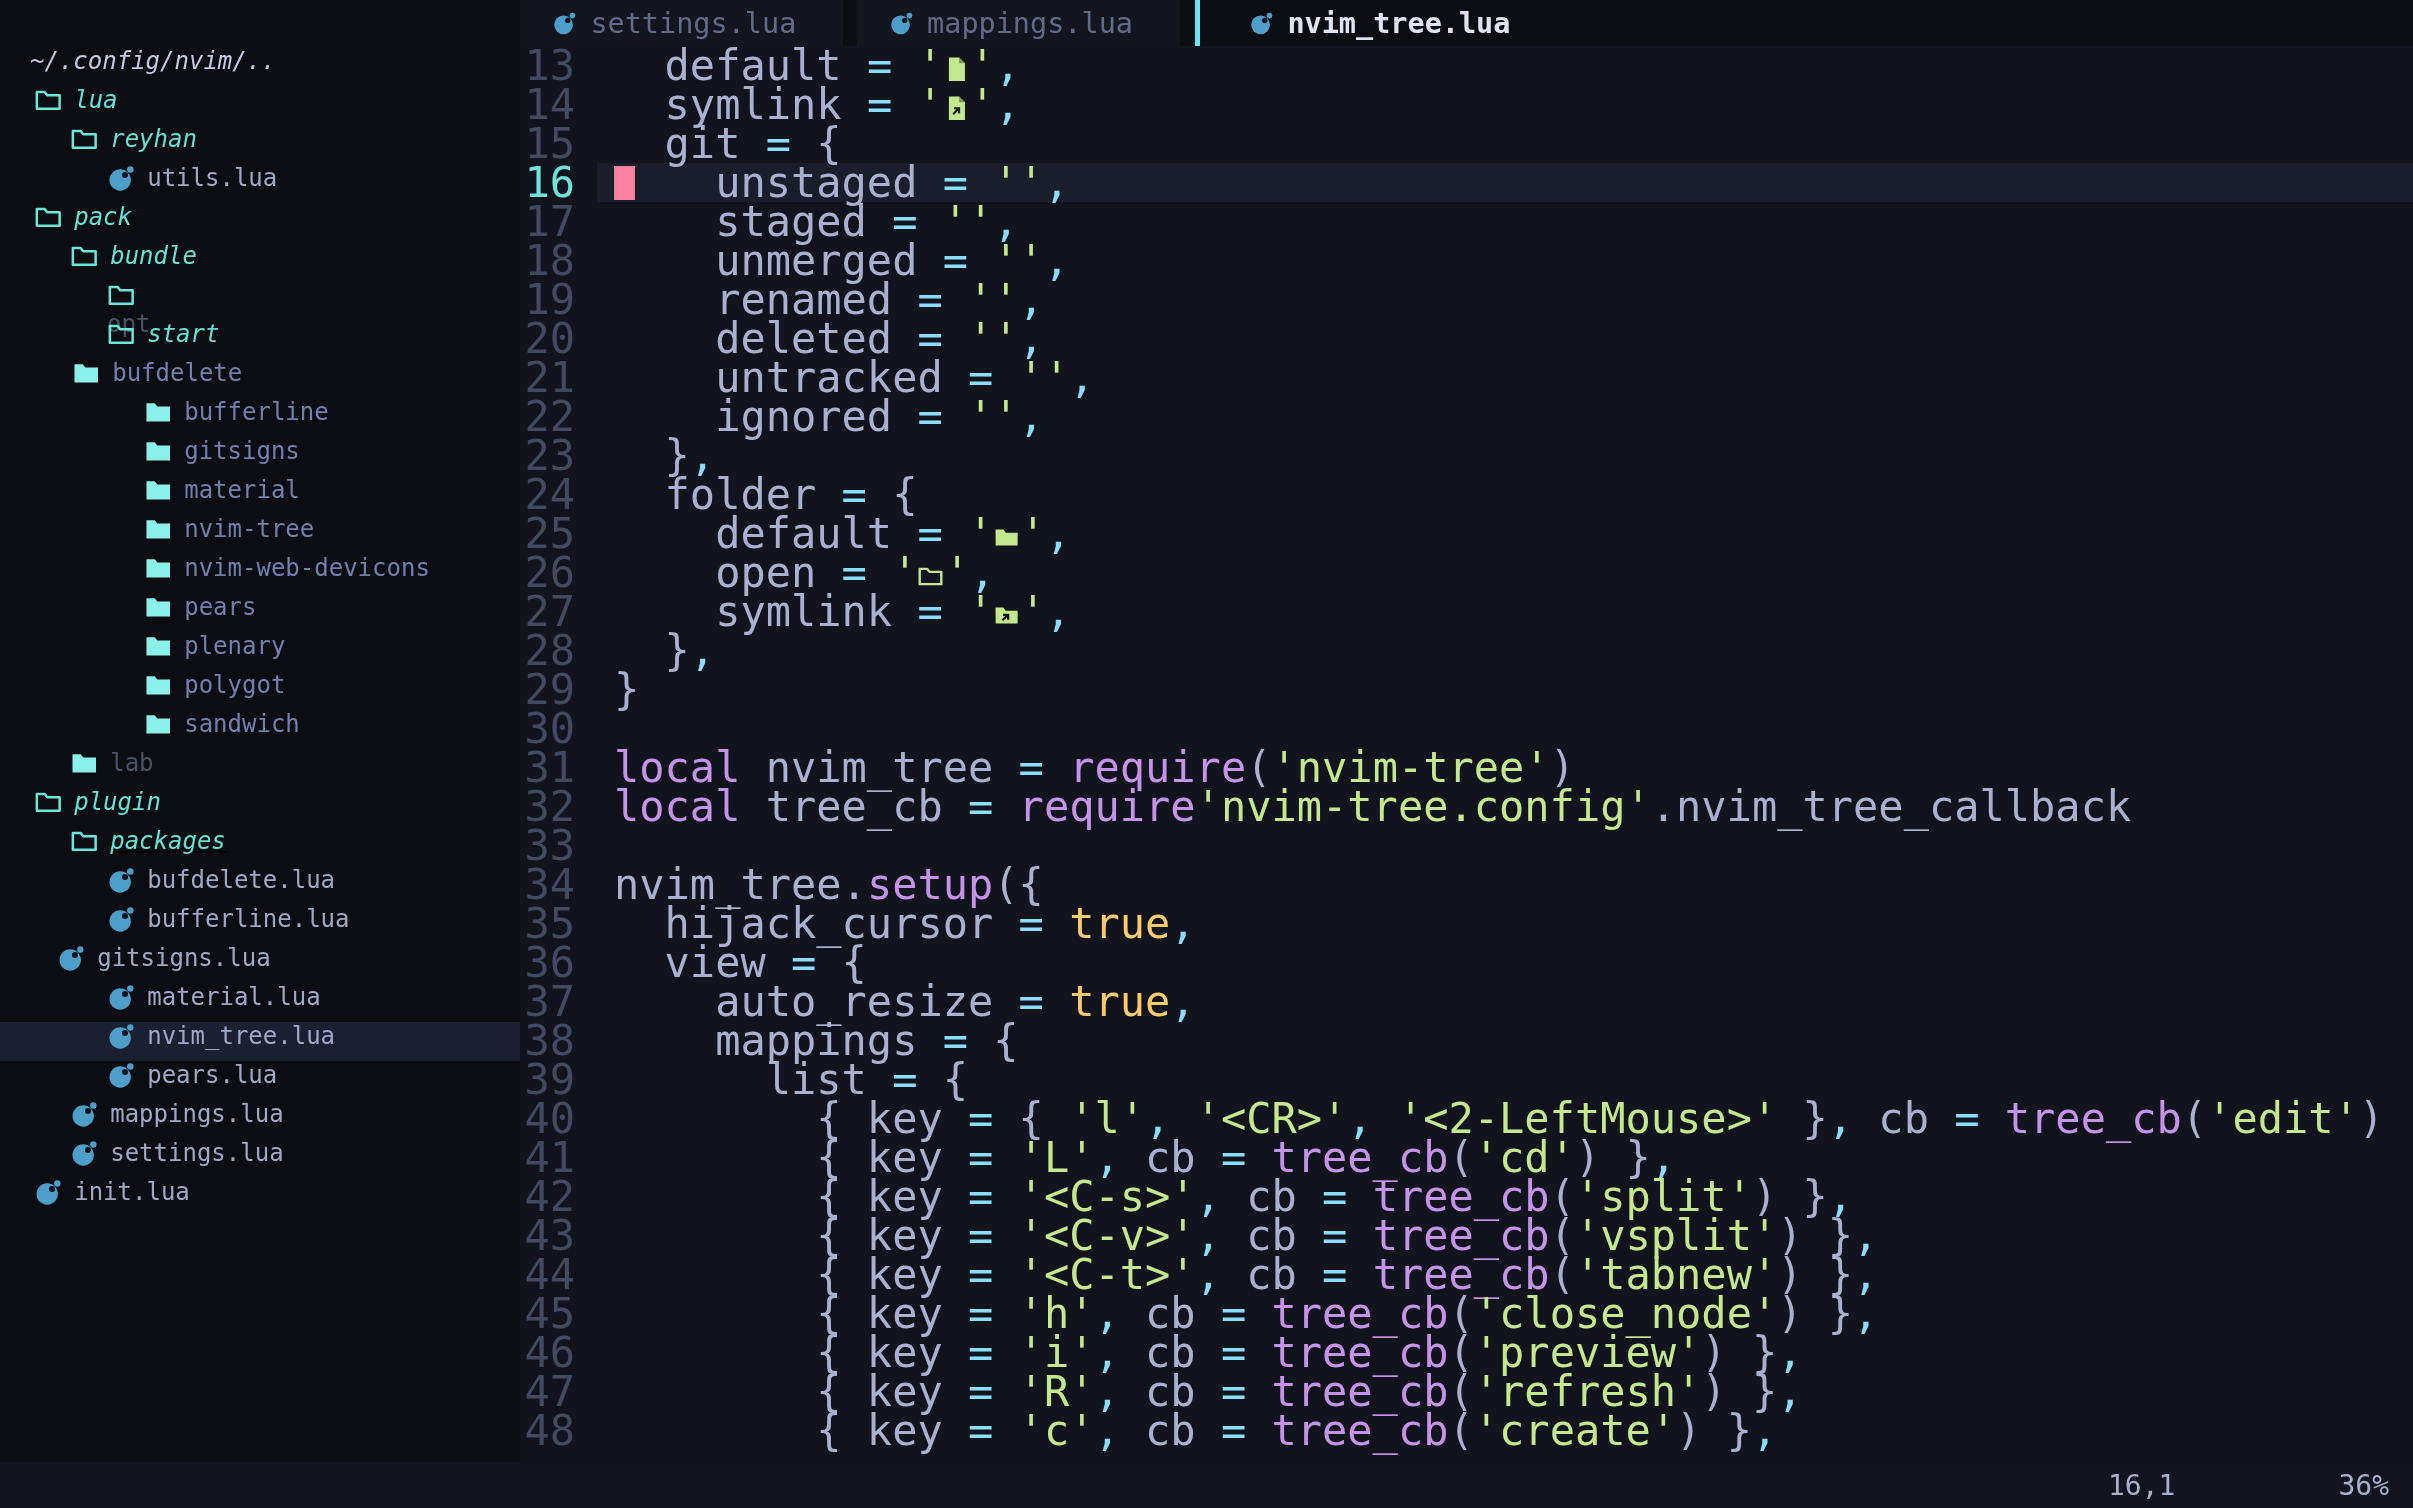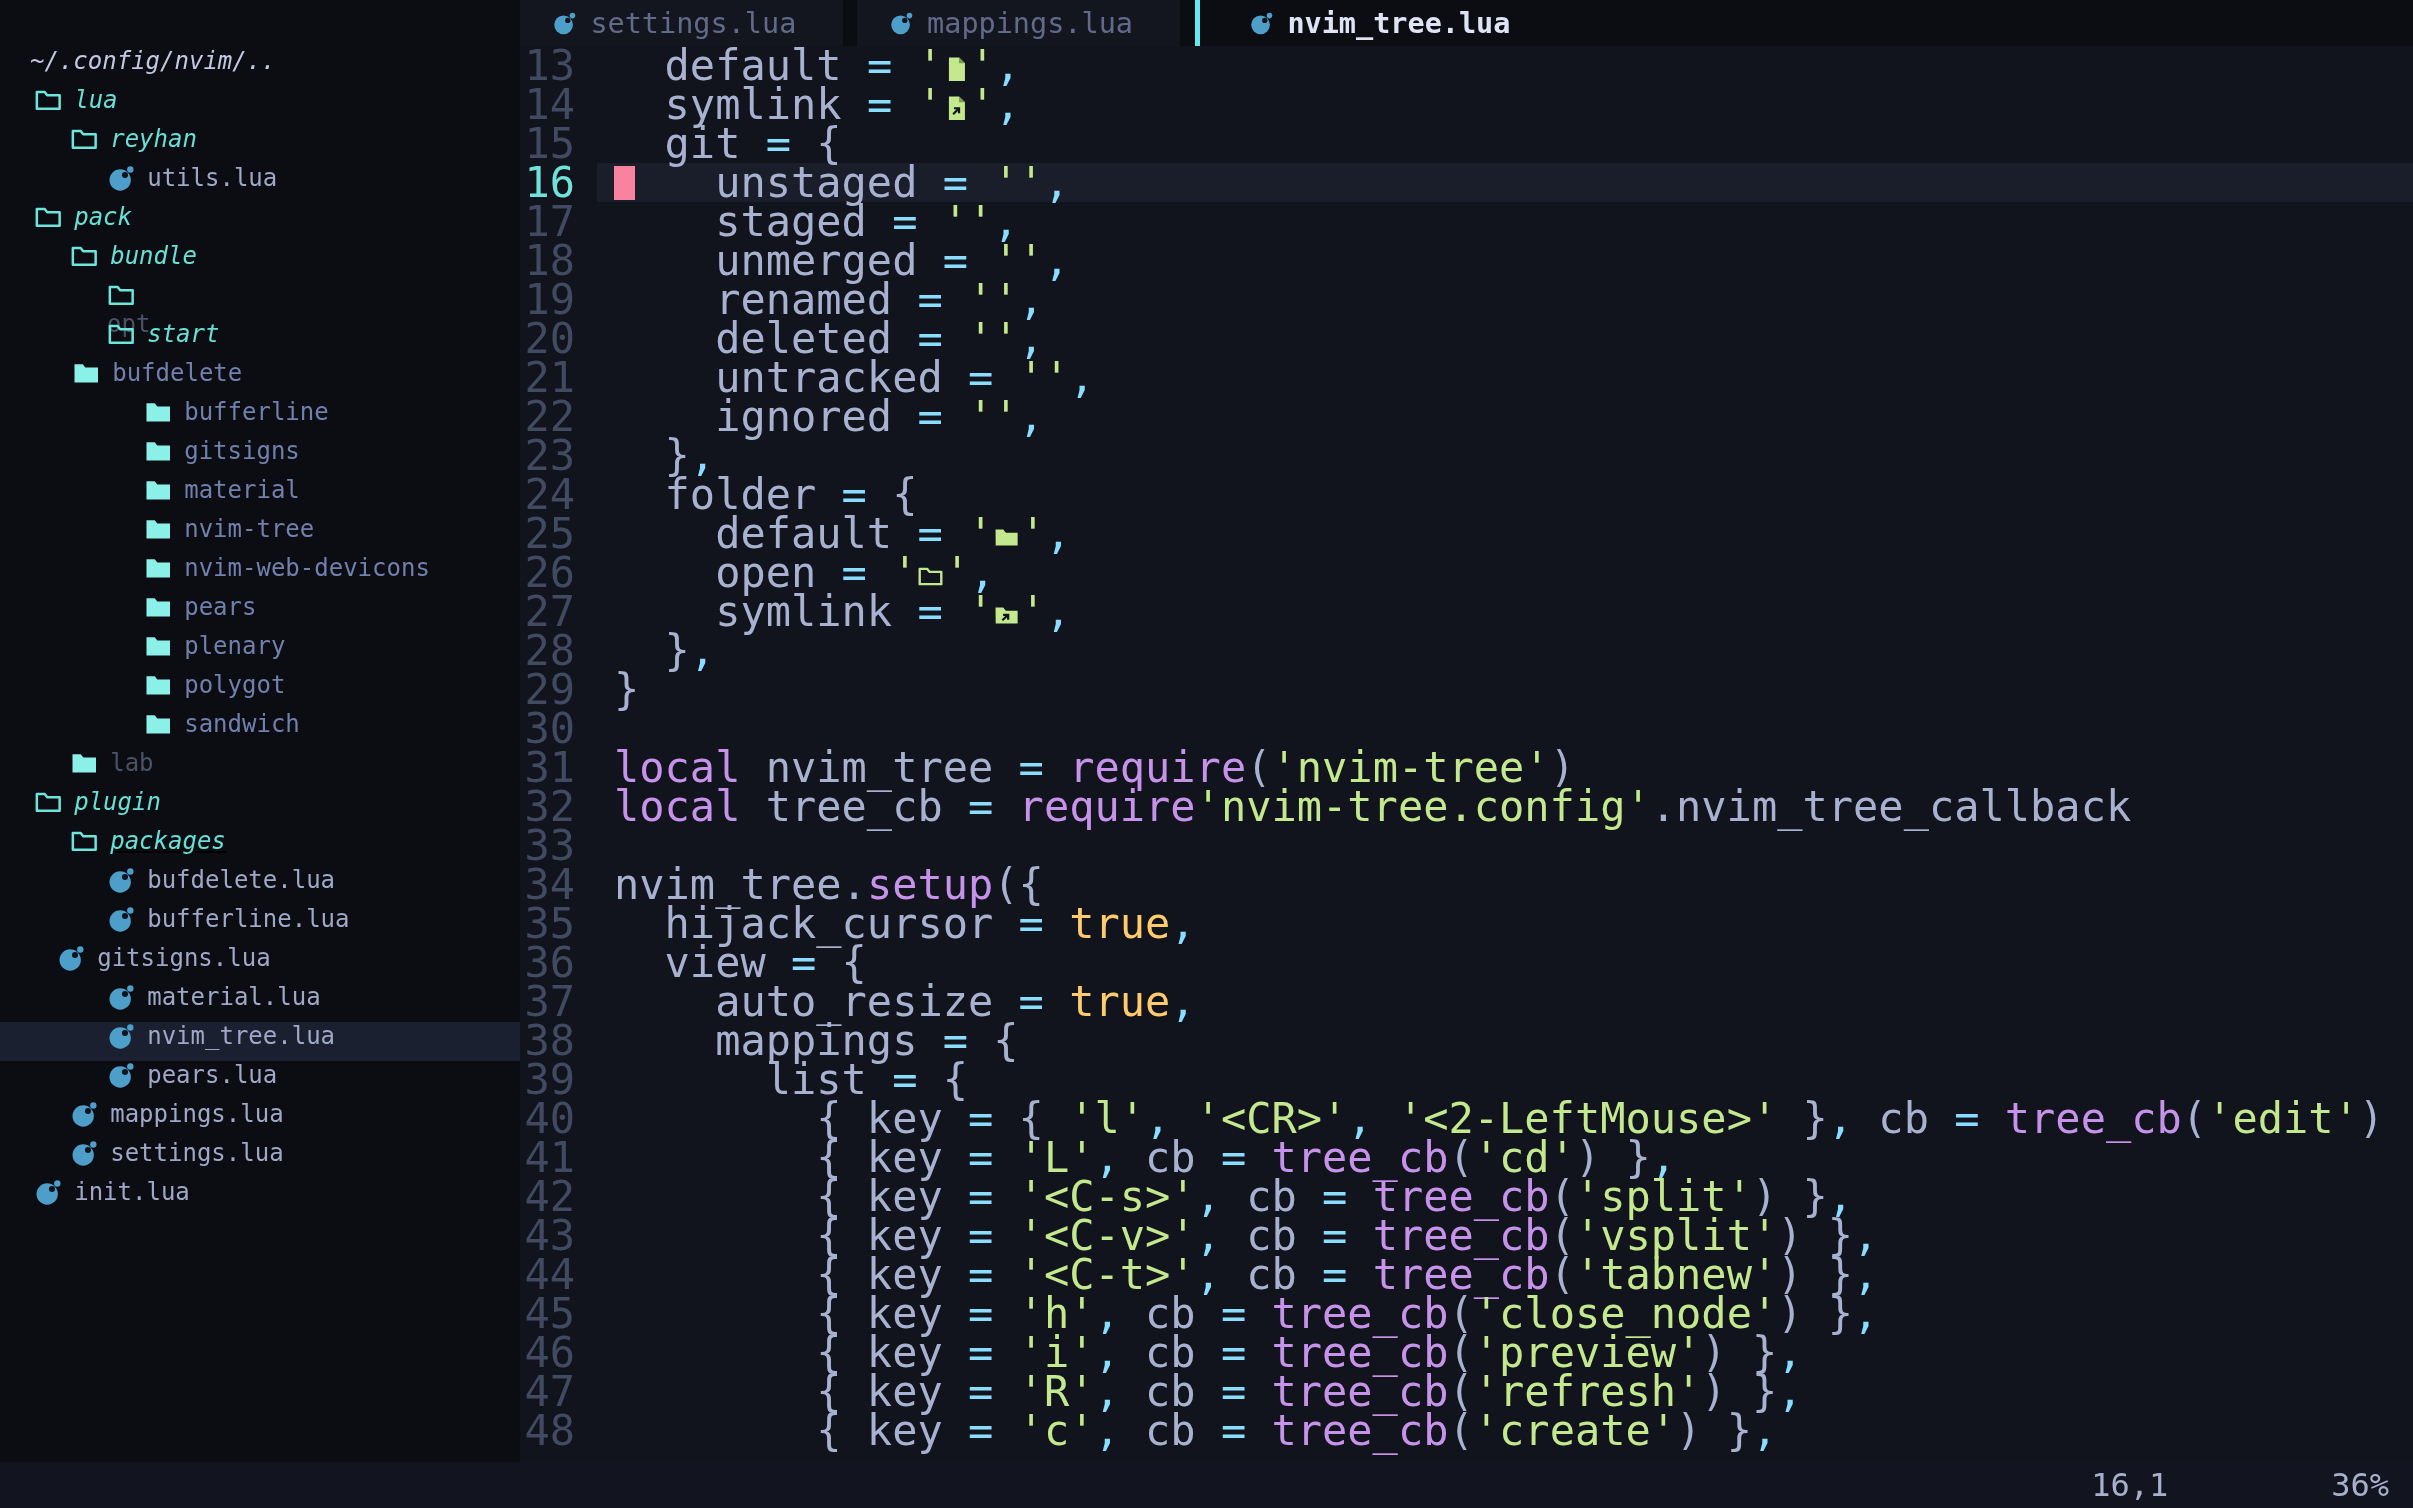--- a/index.html
+++ b/index.html
@@ -46,21 +46,21 @@
   .txt{position:relative;flex:1;padding-left:17px;color:var(--text-plain);}
   .line.cur{background:linear-gradient(to right,transparent 77px,var(--cursorline-bg) 77px);}
   .cursor{position:absolute;left:17px;top:2.5px;width:21px;height:34px;background:var(--cursor-pink);}
   .s-p{color:var(--text-plain);} .s-o{color:var(--operator);} .s-s{color:var(--string);}
   .s-k{color:var(--keyword);} .s-b{color:var(--boolean);}
   .cicon{display:inline-block;width:27px;height:28.5px;vertical-align:-3.4px;}
   .cicon svg{width:27px;height:28.5px;display:block;}
 
   
   #statusline{position:absolute;left:0;bottom:0;width:2413px;height:46px;background:var(--statusline-bg);
-              display:flex;align-items:center;justify-content:flex-end;font-size:32px;color:var(--status-text);}
+              display:flex;align-items:center;justify-content:flex-end;font-size:28px;color:var(--status-text);}
   #ruler{margin-right:163px;} #scrollpct{margin-right:24px;}
 </style>
 </head>
 <body>
 
 <div id="app">
   <aside id="sidebar">
       <div class="trow" style="padding-left: 30px;"><span class="tlabel root">~/.config/nvim/..</span></div>
       <div class="trow" style="padding-left: 34px;"><span class="ticon"><svg viewBox="0 0 16 16">
             <path d="M1.6 3.4h4.4l1.4 1.8h7v7.6H1.6z" fill="none" stroke="#6ce5da" stroke-width="1.4" stroke-linejoin="round"></path>

